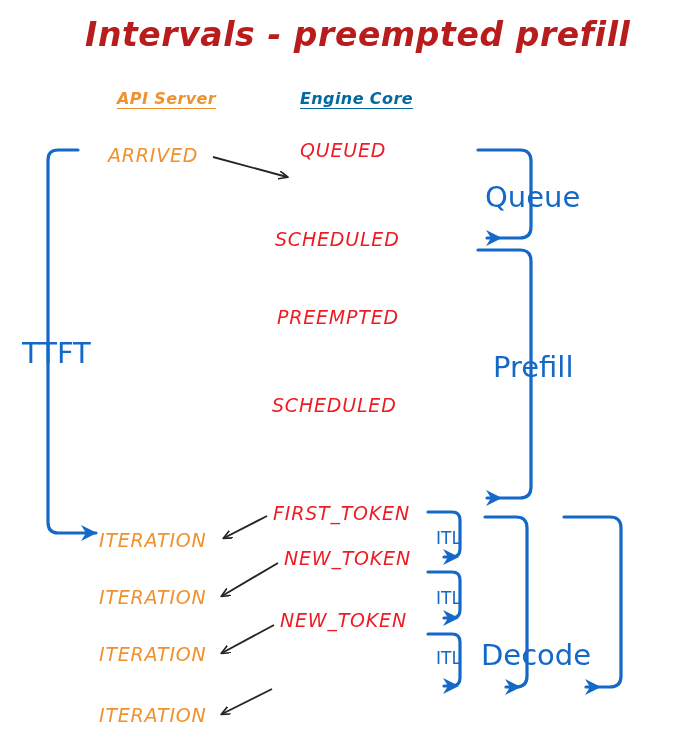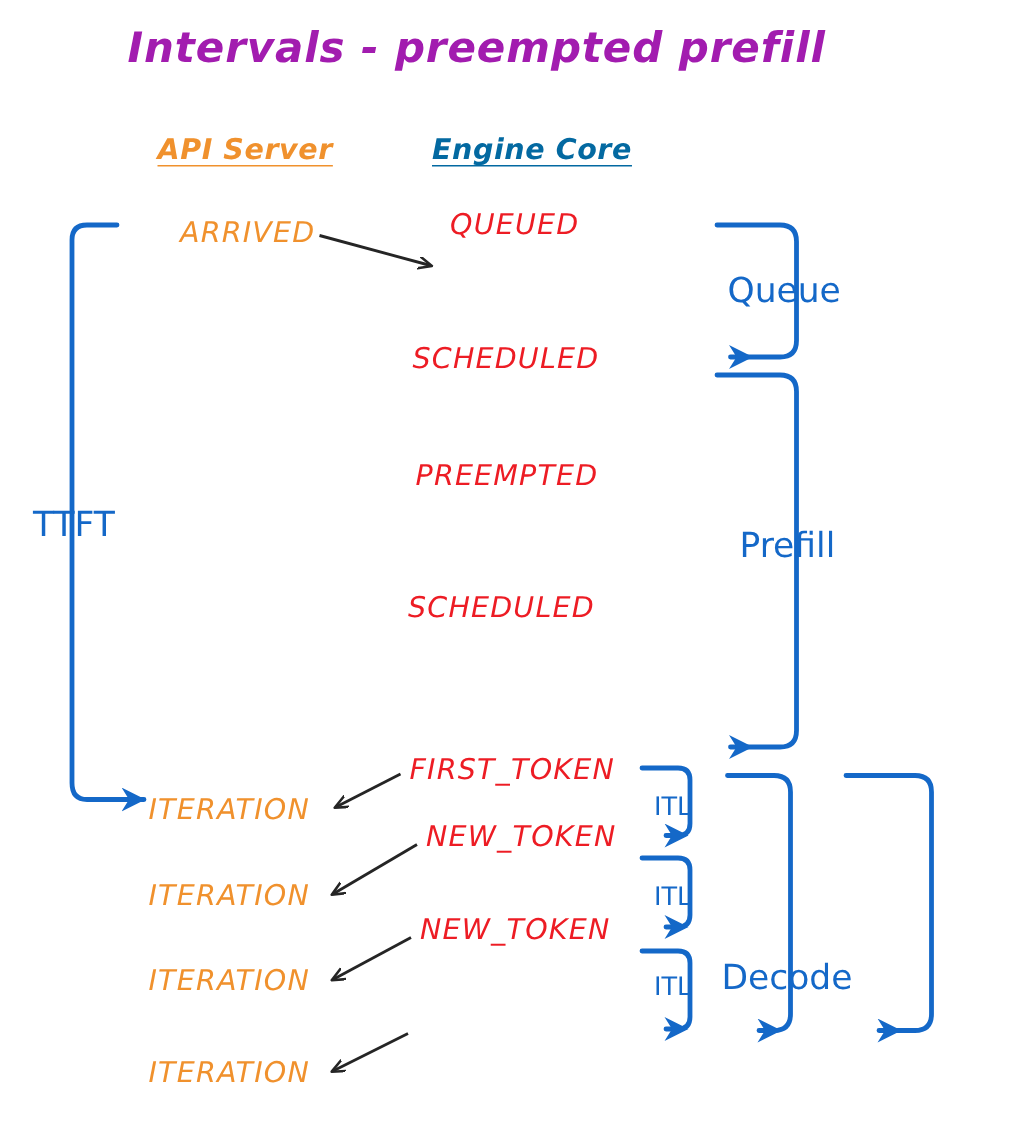--- a/index.html
+++ b/index.html
@@ -26,50 +26,51 @@
     position: absolute;
     white-space: nowrap;
     line-height: 1;
   }
 
   
   .title {
     font-family: "DejaVu Sans", sans-serif;
     font-weight: bold;
     font-style: italic;
-    font-size: 28px;
-    color: #a21caf;
+    font-size: 33px;
+    color: #b91c1c;
     letter-spacing: 0.6px;
   }
   .colhead {
     font-family: "DejaVu Sans", sans-serif;
     font-style: italic;
-    font-size: 19px;
+    font-size: 16px;
     font-weight: 600;
     text-decoration: underline;
     text-underline-offset: 4px;
     letter-spacing: 0.4px;
+    margin-left: 12px;
   }
   .colhead.api   { color: #F0912D; }
   .colhead.core  { color: #0369a1; }
 
   .state {
     font-family: "DejaVu Sans", sans-serif;
     font-style: italic;
     font-size: 19px;
     letter-spacing: 0.8px;
   }
   .state.orange { color: #F0912D; }
   .state.red    { color: #ED1C24; }
 
   
   .blue-label {
     font-family: "DejaVu Sans", sans-serif;
     color: #1468C8;
-    font-size: 23px;
+    font-size: 29px;
     font-weight: 400;
   }
   .blue-label.small {
     font-size: 17px;
   }
 </style>
 </head>
 <body>
 
 <div id="canvas">
@@ -110,21 +111,21 @@
     <path d="M485,517 L516,517 Q527,517 527,528 L527,676 Q527,687 516,687 L506,687" fill="none" stroke="#1468C8" stroke-width="3.2" stroke-linecap="round" marker-end="url(#blue-arrow-l)"></path>
 
     <path d="M564,517 L610,517 Q621,517 621,528 L621,676 Q621,687 610,687 L586,687" fill="none" stroke="#1468C8" stroke-width="3.2" stroke-linecap="round" marker-end="url(#blue-arrow-l)"></path>
   </svg>
 
   <div class="txt title" style="left:85px; top:18px;">Intervals - preempted prefill</div>
 
   <div class="txt colhead api" style="left:105px; top:91px;">API Server</div>
   <div class="txt colhead core" style="left:288px; top:91px;">Engine Core</div>
 
-  <div class="txt state orange" style="left:120px; top:146px;font-style:italic;">ARRIVED</div>
+  <div class="txt state orange" style="left:108px; top:146px;font-style:italic;">ARRIVED</div>
   <div class="txt state orange" style="left:99px; top:531px;">ITERATION</div>
   <div class="txt state orange" style="left:99px; top:588px;">ITERATION</div>
   <div class="txt state orange" style="left:99px; top:645px;">ITERATION</div>
   <div class="txt state orange" style="left:99px; top:706px;">ITERATION</div>
 
   <div class="txt state red" style="left:300px; top:141px;">QUEUED</div>
   <div class="txt state red" style="left:275px; top:230px;">SCHEDULED</div>
   <div class="txt state red" style="left:277px; top:308px;text-align:right;">PREEMPTED</div>
   <div class="txt state red" style="left:272px; top:396px;">SCHEDULED</div>
   <div class="txt state red" style="left:273px; top:504px;">FIRST_TOKEN</div>

